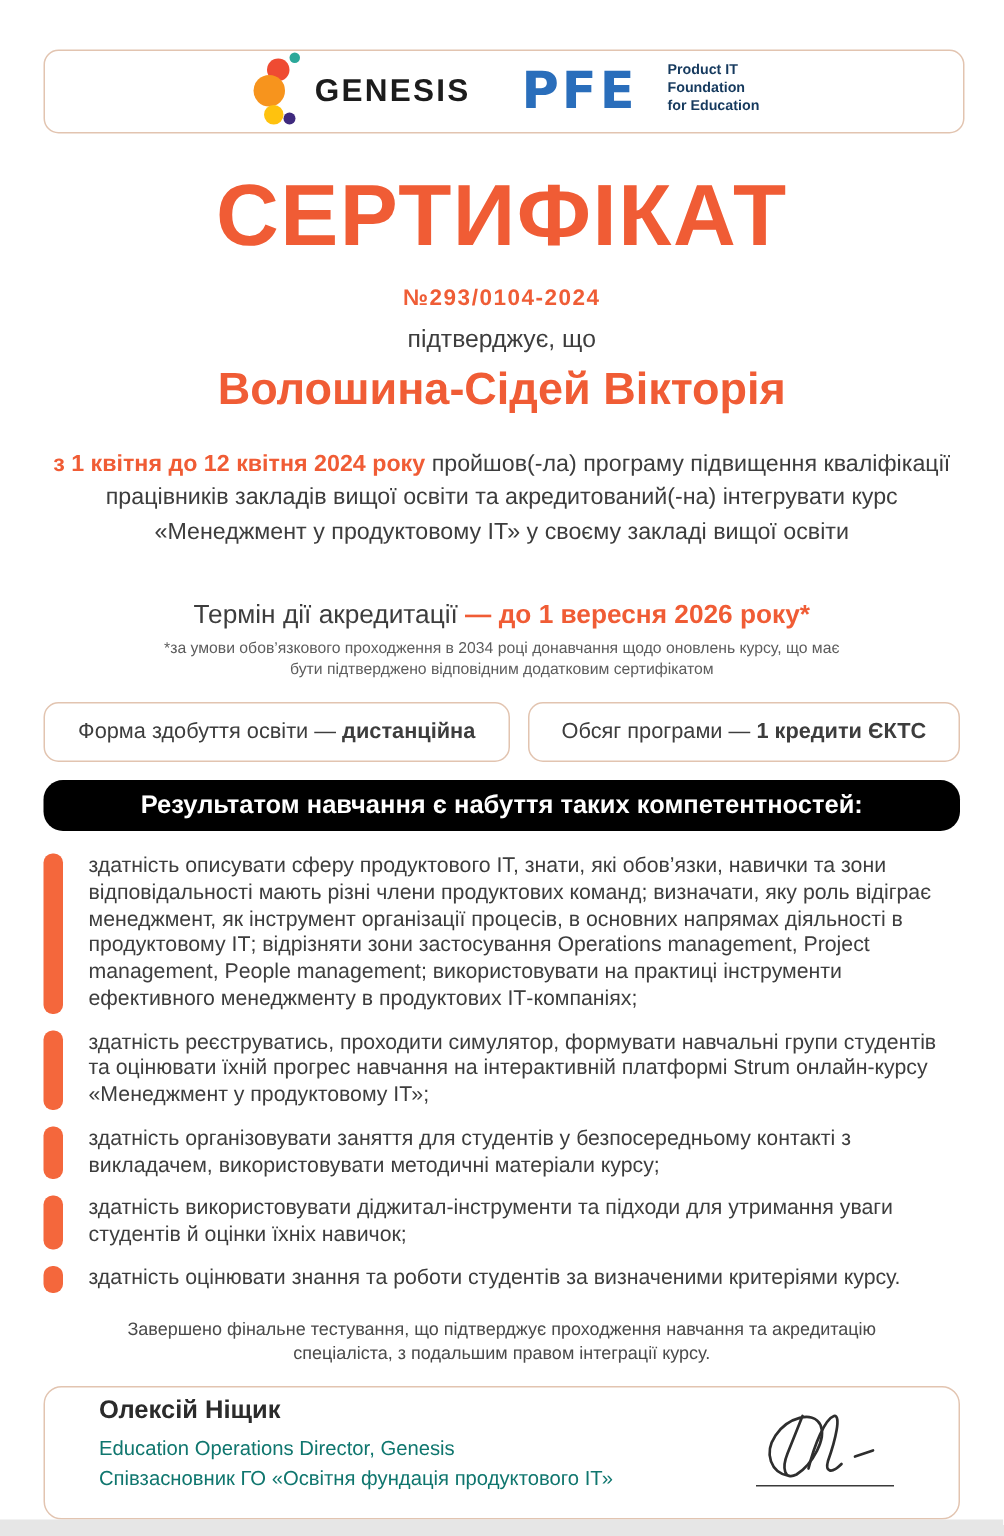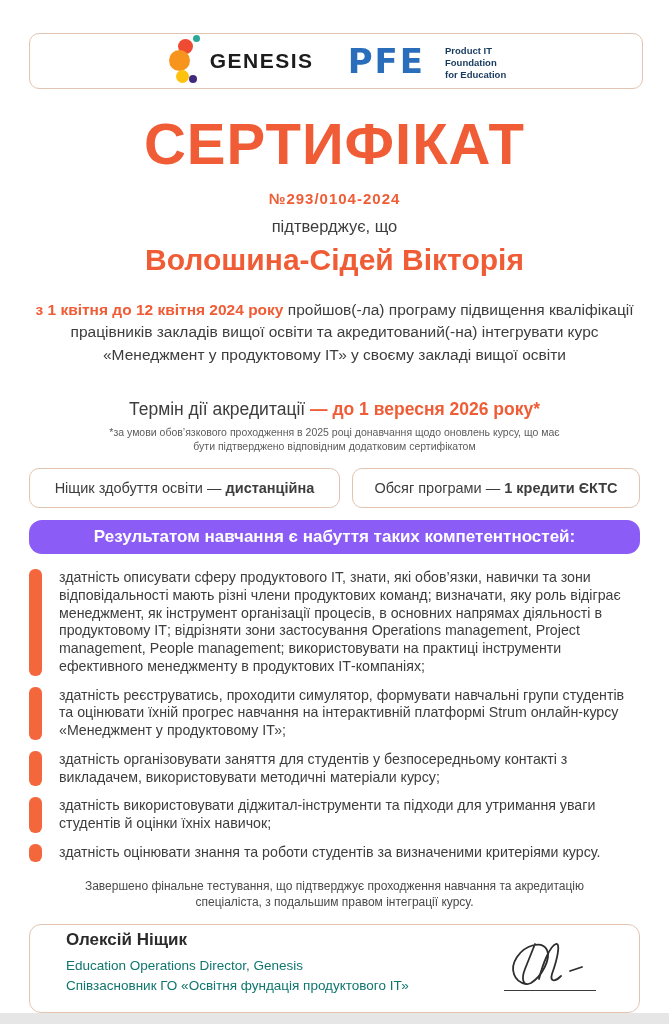--- a/index.html
+++ b/index.html
@@ -34,21 +34,21 @@
   .genesis-circles { position: relative; width: 36px; height: 52px; }
   .genesis-circles span { position: absolute; border-radius: 50%; display: block; }
   .gc-red    { width: 15px; height: 15px; background: #ef4b32; left: 12px; top: 4px; }
   .gc-teal   { width: 7px;  height: 7px;  background: #2ba89a; left: 27px; top: 0; }
   .gc-orange { width: 21px; height: 21px; background: #f7941d; left: 3px;  top: 15px; }
   .gc-yellow { width: 13px; height: 13px; background: #ffc20e; left: 10px; top: 35px; }
   .gc-purple { width: 8px;  height: 8px;  background: #3f2a7e; left: 23px; top: 40px; }
   .genesis-word {
     font-size: 21px; font-weight: bold; letter-spacing: 1.5px; color: #1c1c1c;
   }
-  .pfe-logo { display: flex; align-items: flex-end; gap: 20px; }
+  .pfe-logo { display: flex; align-items: flex-start; gap: 20px; }
   .pfe-word {
     font-size: 34px; font-weight: bold; color: #2a6ebb; letter-spacing: 2px;
     font-family: "DejaVu Sans", sans-serif;
   }
   .pfe-tagline {
     font-size: 9.5px; line-height: 1.25; color: #163a5e; font-weight: bold;
   }
   
   .cert-title {
     margin-top: 21px;
@@ -118,21 +118,21 @@
     align-items: center;
     justify-content: center;
     font-size: 14.5px;
     white-space: pre;
   }
   .info-box-1 { flex: 1.08; }
   .info-box-2 { flex: 1; }
   
   .banner {
     margin: 12px 29px 0;
-    background: #8b5cf6;
+    background: #000000;
     border-radius: 13px;
     height: 39px;
     display: flex;
     align-items: center;
     justify-content: center;
     color: #ffffff;
     font-size: 17px;
     font-weight: bold;
   }
   
@@ -214,24 +214,24 @@
   </div>
 
   <h1 class="cert-title">СЕРТИФІКАТ</h1>
   <div class="cert-number">№293/0104-2024</div>
   <div class="confirms">підтверджує, що</div>
   <div class="recipient">Волошина-Сідей Вікторія</div>
 
   <p class="desc"><span class="orange bold">з 1 квітня до 12 квітня 2024 року</span><span> пройшов(-ла) програму підвищення кваліфікації працівників закладів вищої освіти та акредитований(-на) інтегрувати курс «Менеджмент у продуктовому ІТ» у своєму закладі вищої освіти</span></p>
 
   <div class="term"><span>Термін дії акредитації </span><span class="orange bold">— до 1 вересня 2026 року*</span></div>
-  <div class="footnote">*за умови обов’язкового проходження в 2025 році донавчання щодо оновлень курсу, що має бути підтверджено відповідним додатковим сертифікатом</div>
+  <div class="footnote">*за умови обов’язкового проходження в 2034 році донавчання щодо оновлень курсу, що має бути підтверджено відповідним додатковим сертифікатом</div>
 
   <div class="info-row">
-    <div class="info-box info-box-1"><span>Ніщик здобуття освіти — </span><span class="bold">дистанційна</span></div>
+    <div class="info-box info-box-1"><span>Форма здобуття освіти — </span><span class="bold">дистанційна</span></div>
     <div class="info-box info-box-2"><span>Обсяг програми — </span><span class="bold">1 кредити ЄКТС</span></div>
   </div>
 
   <div class="banner">Результатом навчання є набуття таких компетентностей:</div>
 
   <div class="comp-list">
 
       <div class="comp-item">
         <span class="comp-bar"></span>
         <span class="comp-text">здатність описувати сферу продуктового ІТ, знати, які обов’язки, навички та зони відповідальності мають різні члени продуктових команд; визначати, яку роль відіграє менеджмент, як інструмент організації процесів, в основних напрямах діяльності в продуктовому ІТ; відрізняти зони застосування Operations management, Project management, People management; використовувати на практиці інструменти ефективного менеджменту в продуктових ІТ-компаніях;</span>

